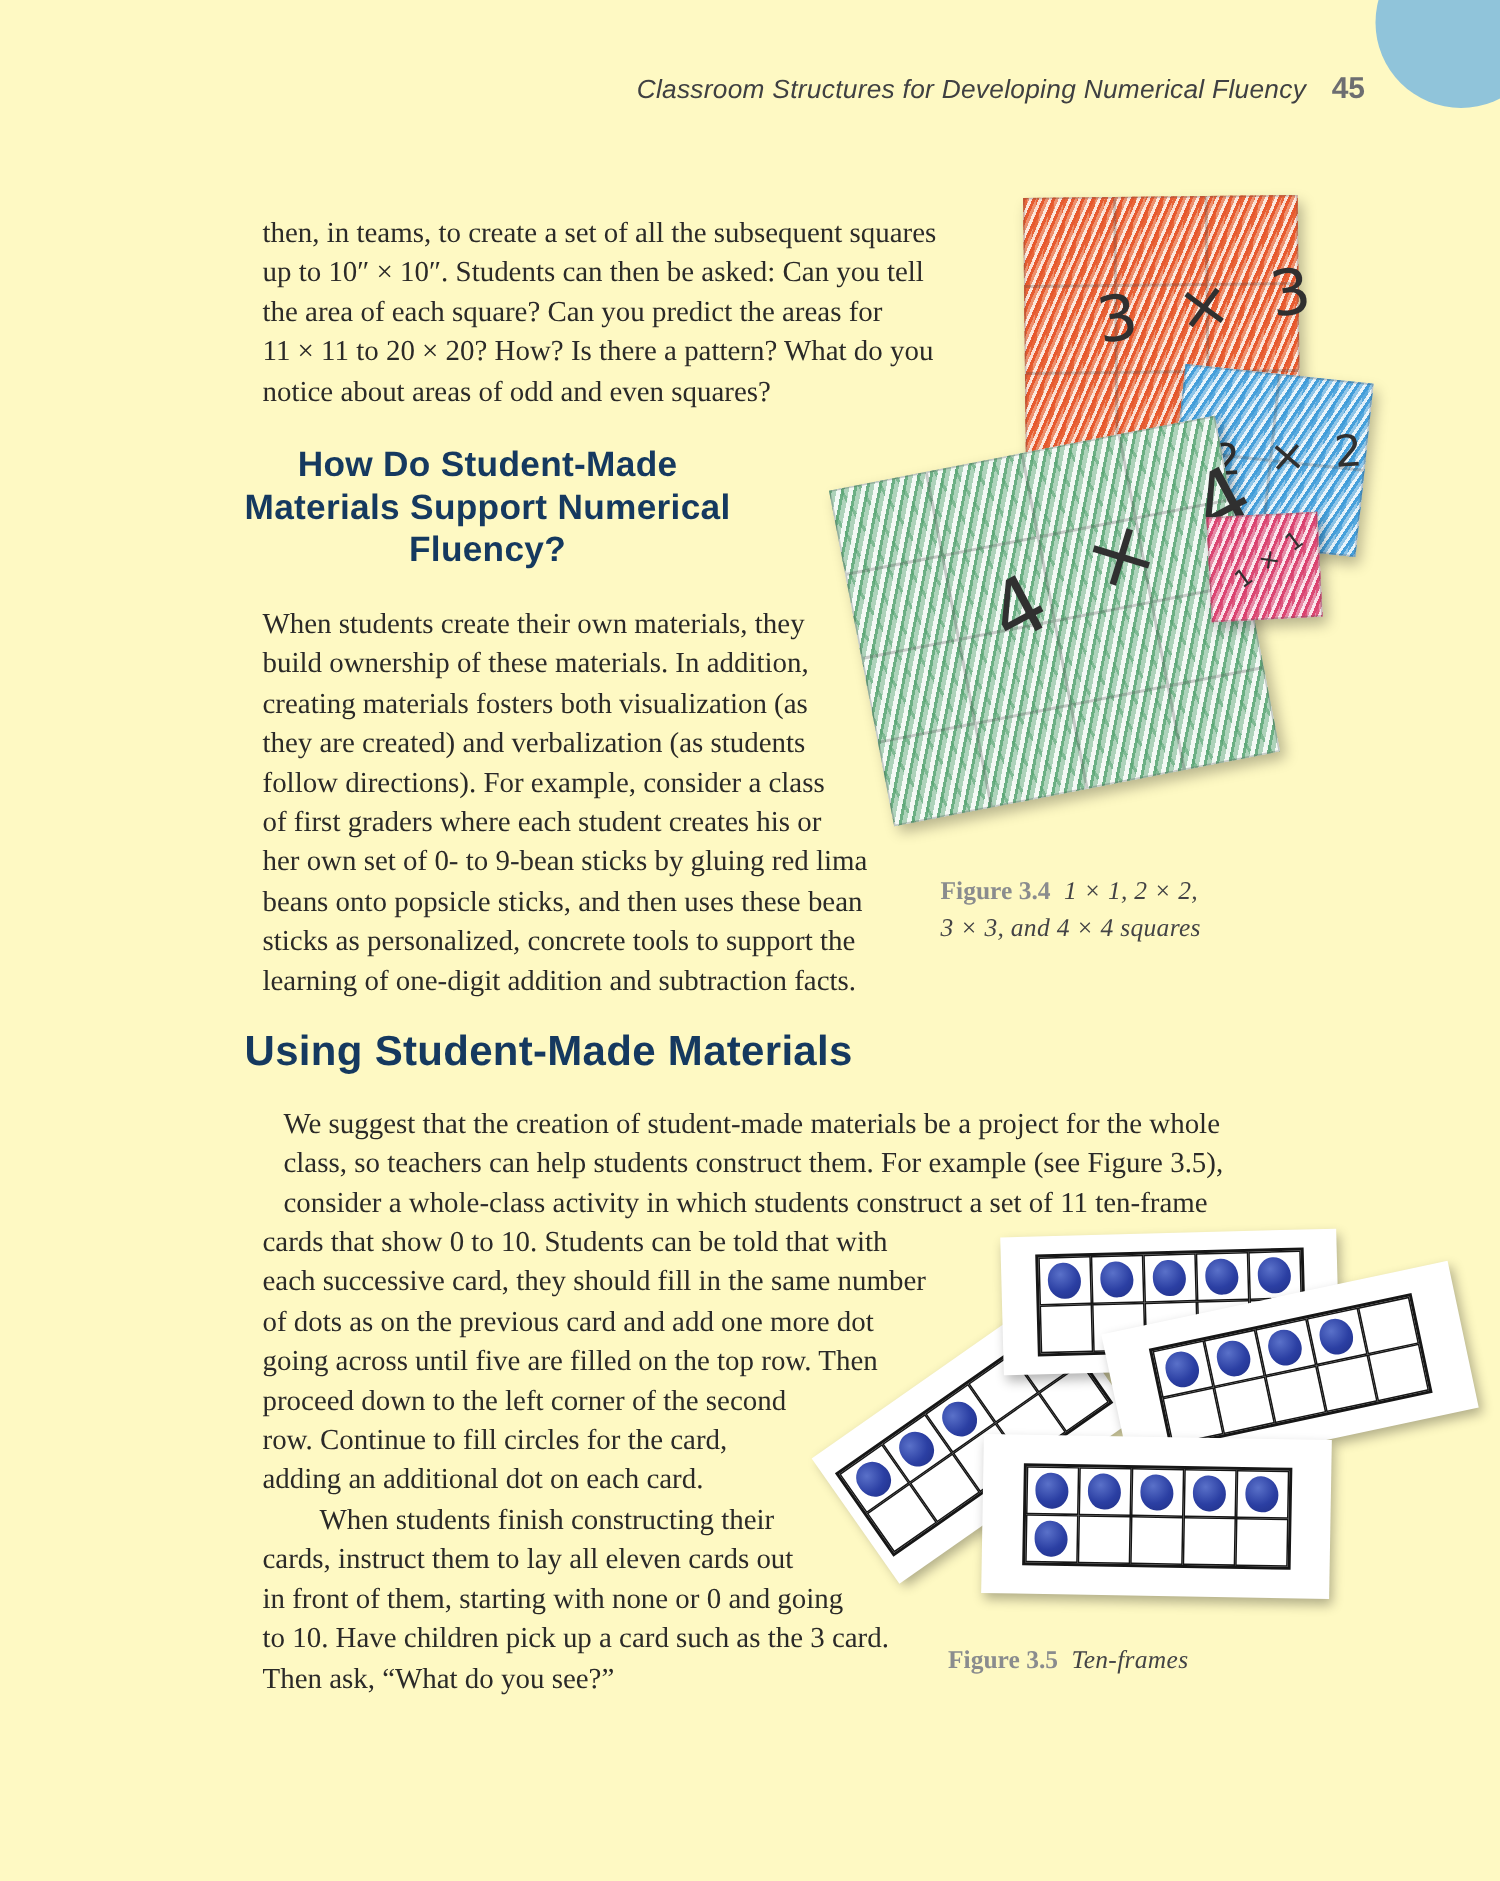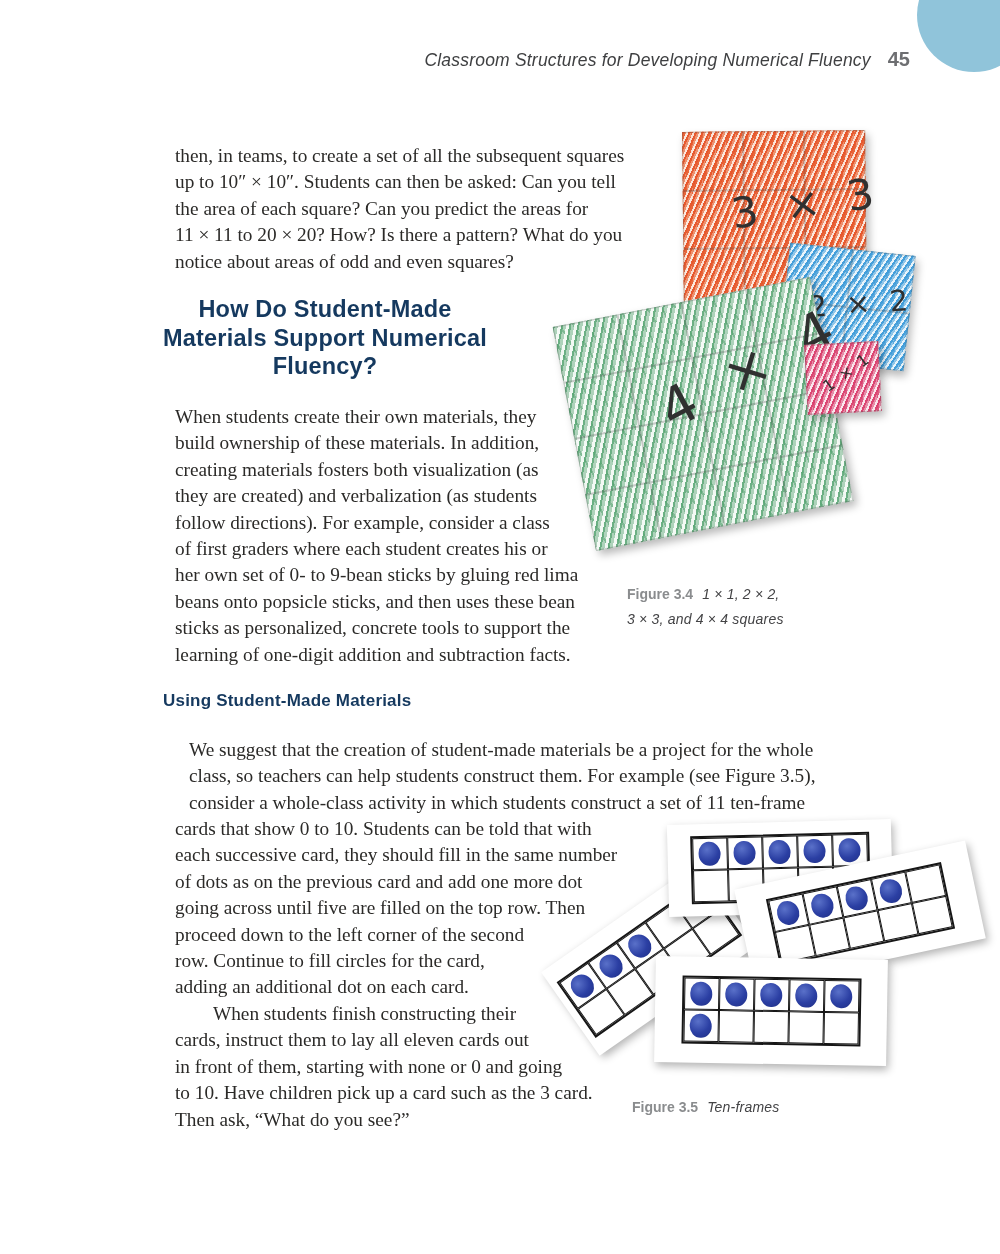--- a/index.html
+++ b/index.html
@@ -1,18 +1,18 @@
 <!DOCTYPE html>
 <html><head>
 <meta charset="utf-8">
 <style>
   html,body{margin:0;padding:0;background:#e9e9e9;}
   .page{
     position:relative;width:1000px;height:1254px;margin:0 auto;
-    background:#ffffff;overflow:hidden;
+    background:#fef9c3;overflow:hidden;
     font-family:"Liberation Serif", serif;color:#2b2a28;
   }
   
   .corner-circle{
     position:absolute;left:917px;top:-42px;width:114px;height:114px;
     border-radius:50%;background:#90c4da;
   }
   
   .running-head{
     position:absolute;top:48px;right:90px;
@@ -29,23 +29,23 @@
   .p-intro{left:163px;top:131px;width:520px;}
   .p-student-made{left:163px;top:392px;width:520px;}
   .p-using-wide{left:177px;top:725px;width:700px;}
   .p-using-narrow{left:163px;top:804px;width:540px;}
   .p-finish{left:163px;top:989px;width:540px;text-indent:38px;}
   .heading{
     position:absolute;margin:0;white-space:pre-line;
     font-family:"Liberation Sans", sans-serif;font-weight:bold;color:#15395f;
   }
   .h-student-made{left:163px;top:295px;font-size:23.5px;line-height:28.5px;letter-spacing:.2px;text-align:center;}
-  .h-using{left:163px;top:687px;font-size:17px;line-height:27px;letter-spacing:.2px;}
-  
-  .cap{position:absolute;font-family:Liberation Sans, sans-serif;font-size:14px;line-height:24.5px;}
+  .h-using{left:163px;top:687px;font-size:28px;line-height:27px;letter-spacing:.2px;}
+  
+  .cap{position:absolute;font-family:Liberation Serif, serif;font-size:17px;line-height:24.5px;}
   .cap34{left:627px;top:582px;width:280px;}
   .cap35{left:632px;top:1095px;width:320px;}
   .cap-label{font-weight:bold;color:#8a8c8e;margin-right:9px;}
   .cap-text{font-style:italic;color:#434345;white-space:pre-line;letter-spacing:.2px;}
   
   .square{position:absolute;box-shadow:3px 5px 9px rgba(0,0,0,.28);}
   .square .grid{position:absolute;inset:0;display:grid;}
   .gcell{border:1px solid rgba(75,75,75,.28);}
   .sq-label{
     position:absolute;font-family:"DejaVu Sans", sans-serif;

